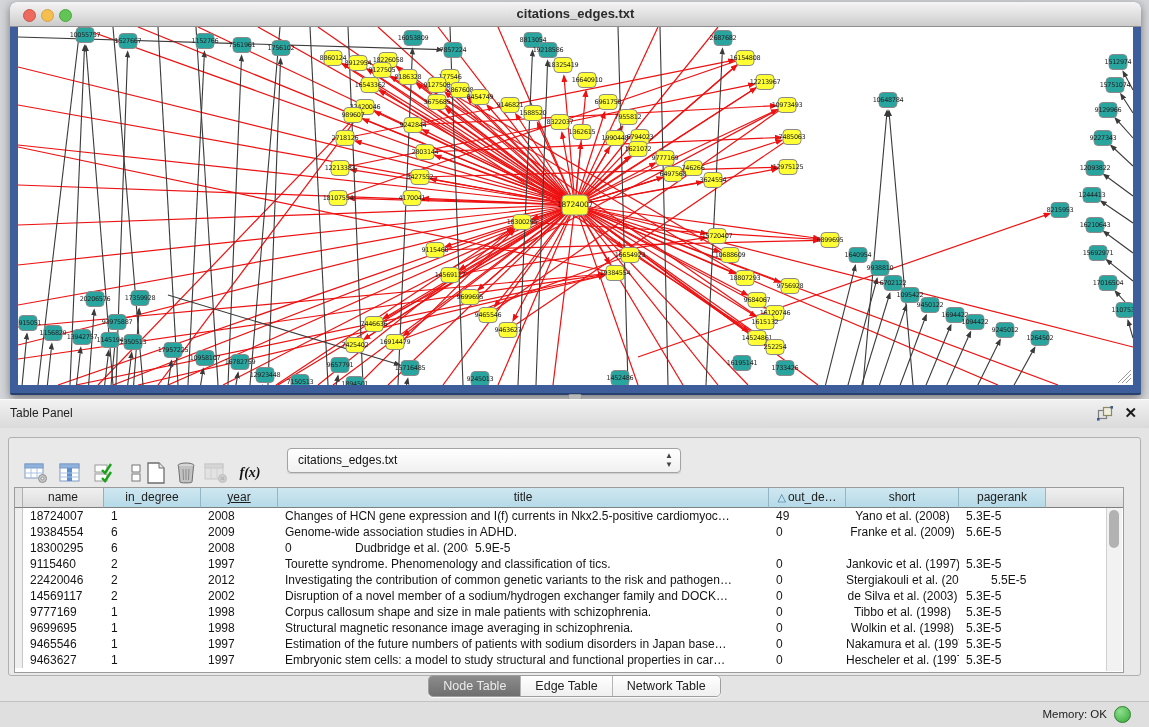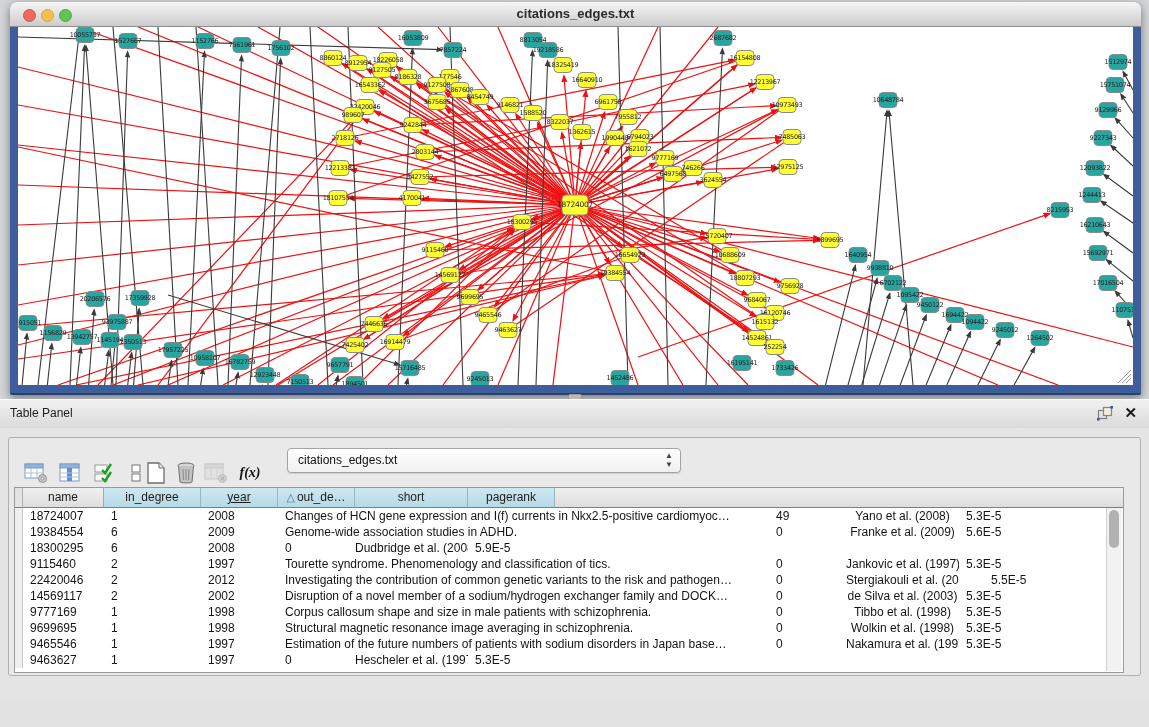--- a/index.html
+++ b/index.html
@@ -606,20 +606,21 @@
           <div class="combo-arrows">▲<br>▼</div>
         </div>
       </div>
 
       <div class="tbl">
         <div class="tbl-head" id="tbl-head">
             <div class="hstrip"></div>
             <div class="hcell gray" style="width: 81px;">name</div>
             <div class="hcell" style="width: 97px;">in_degree</div>
             <div class="hcell" style="width: 77px; text-decoration: underline;">year</div>
+            <div class="hcell" style="width: 491px;">title</div>
             <div class="hcell" style="width: 77px;"><span class="sort-tri">△</span>out_de…</div>
             <div class="hcell" style="width: 113px;">short</div>
             <div class="hcell" style="width: 87px;">pagerank</div>
             <div class="hcell gray" style="flex: 1 1 0%; border-right: none;"></div>
           </div>
         <div class="tbl-body" id="tbl-body">
             <div class="trow">
               <div class="rstrip"></div>
               <div class="tcell" style="width: 81px;">18724007</div>
               <div class="tcell" style="width: 97px;">1</div>
@@ -706,26 +707,38 @@
               <div class="tcell" style="width: 491px;">Estimation of the future numbers of patients with sodium disorders in Japan base…</div>
               <div class="tcell" style="width: 77px;">0</div>
               <div class="tcell center" style="width: 113px;">Nakamura et al. (1997)</div>
               <div class="tcell" style="width: 87px;">5.3E-5</div>
             </div>
             <div class="trow">
               <div class="rstrip"></div>
               <div class="tcell" style="width: 81px;">9463627</div>
               <div class="tcell" style="width: 97px;">1</div>
               <div class="tcell" style="width: 77px;">1997</div>
+              <div class="tcell" style="width: 491px;">Embryonic stem cells: a model to study structural and functional properties in car…</div>
               <div class="tcell" style="width: 77px;">0</div>
               <div class="tcell center" style="width: 113px;">Hescheler et al. (1997)</div>
               <div class="tcell" style="width: 87px;">5.3E-5</div>
             </div>
           </div>
         <div class="vscroll">
           <div class="vthumb"></div>
         </div>
       </div>
     </div>
 
+    <div class="tabs">
+      <div class="seg" id="seg-tabs">
+          <div class="seg-btn active">Node Table</div>
+          <div class="seg-btn">Edge Table</div>
+          <div class="seg-btn">Network Table</div>
+        </div>
+    </div>
   </div>
 
+  <div class="statusbar">
+    <span class="mem-label">Memory: OK</span>
+    <div class="mem-dot"></div>
+  </div>
 </div>
 
 </body></html>

